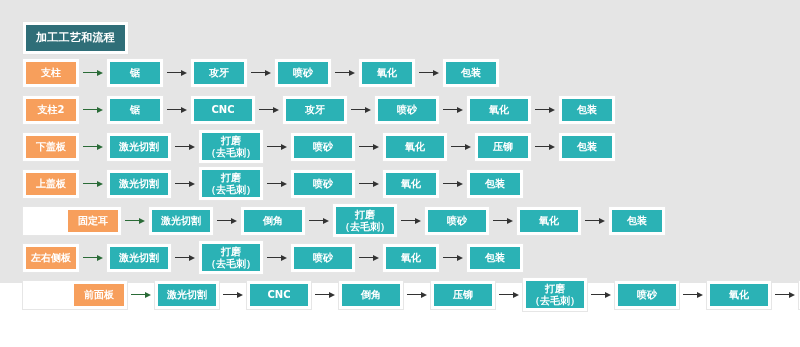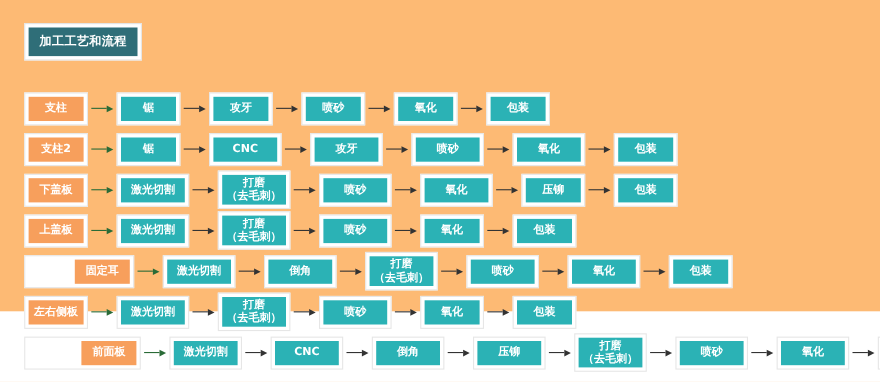--- a/index.html
+++ b/index.html
@@ -12,21 +12,21 @@
     height: 347px;
     overflow: hidden;
     font-family: "DejaVu Sans", "Liberation Sans", sans-serif;
     position: relative;
   }
 
   .page {
     position: relative;
     width: 800px;
     height: 283px;
-    background: #fdba74;
+    background: #e5e5e5;
   }
 
   
   .title-wrap {
     position: absolute;
     left: 22px;
     top: 21px;
     padding: 3px;
     border: 1px solid #e3e3e3;
     background: #ffffff;
@@ -40,21 +40,21 @@
     line-height: 1;
     padding: 7px 10px 8px 10px;
     white-space: nowrap;
     letter-spacing: 0.3px;
   }
 
   
   .flow {
     position: absolute;
     left: 0;
-    top: 80px;
+    top: 54px;
     width: 800px;
   }
 
   .row {
     display: flex;
     align-items: center;
     height: 37px;
     padding-left: 22px;
     box-sizing: border-box;
   }

